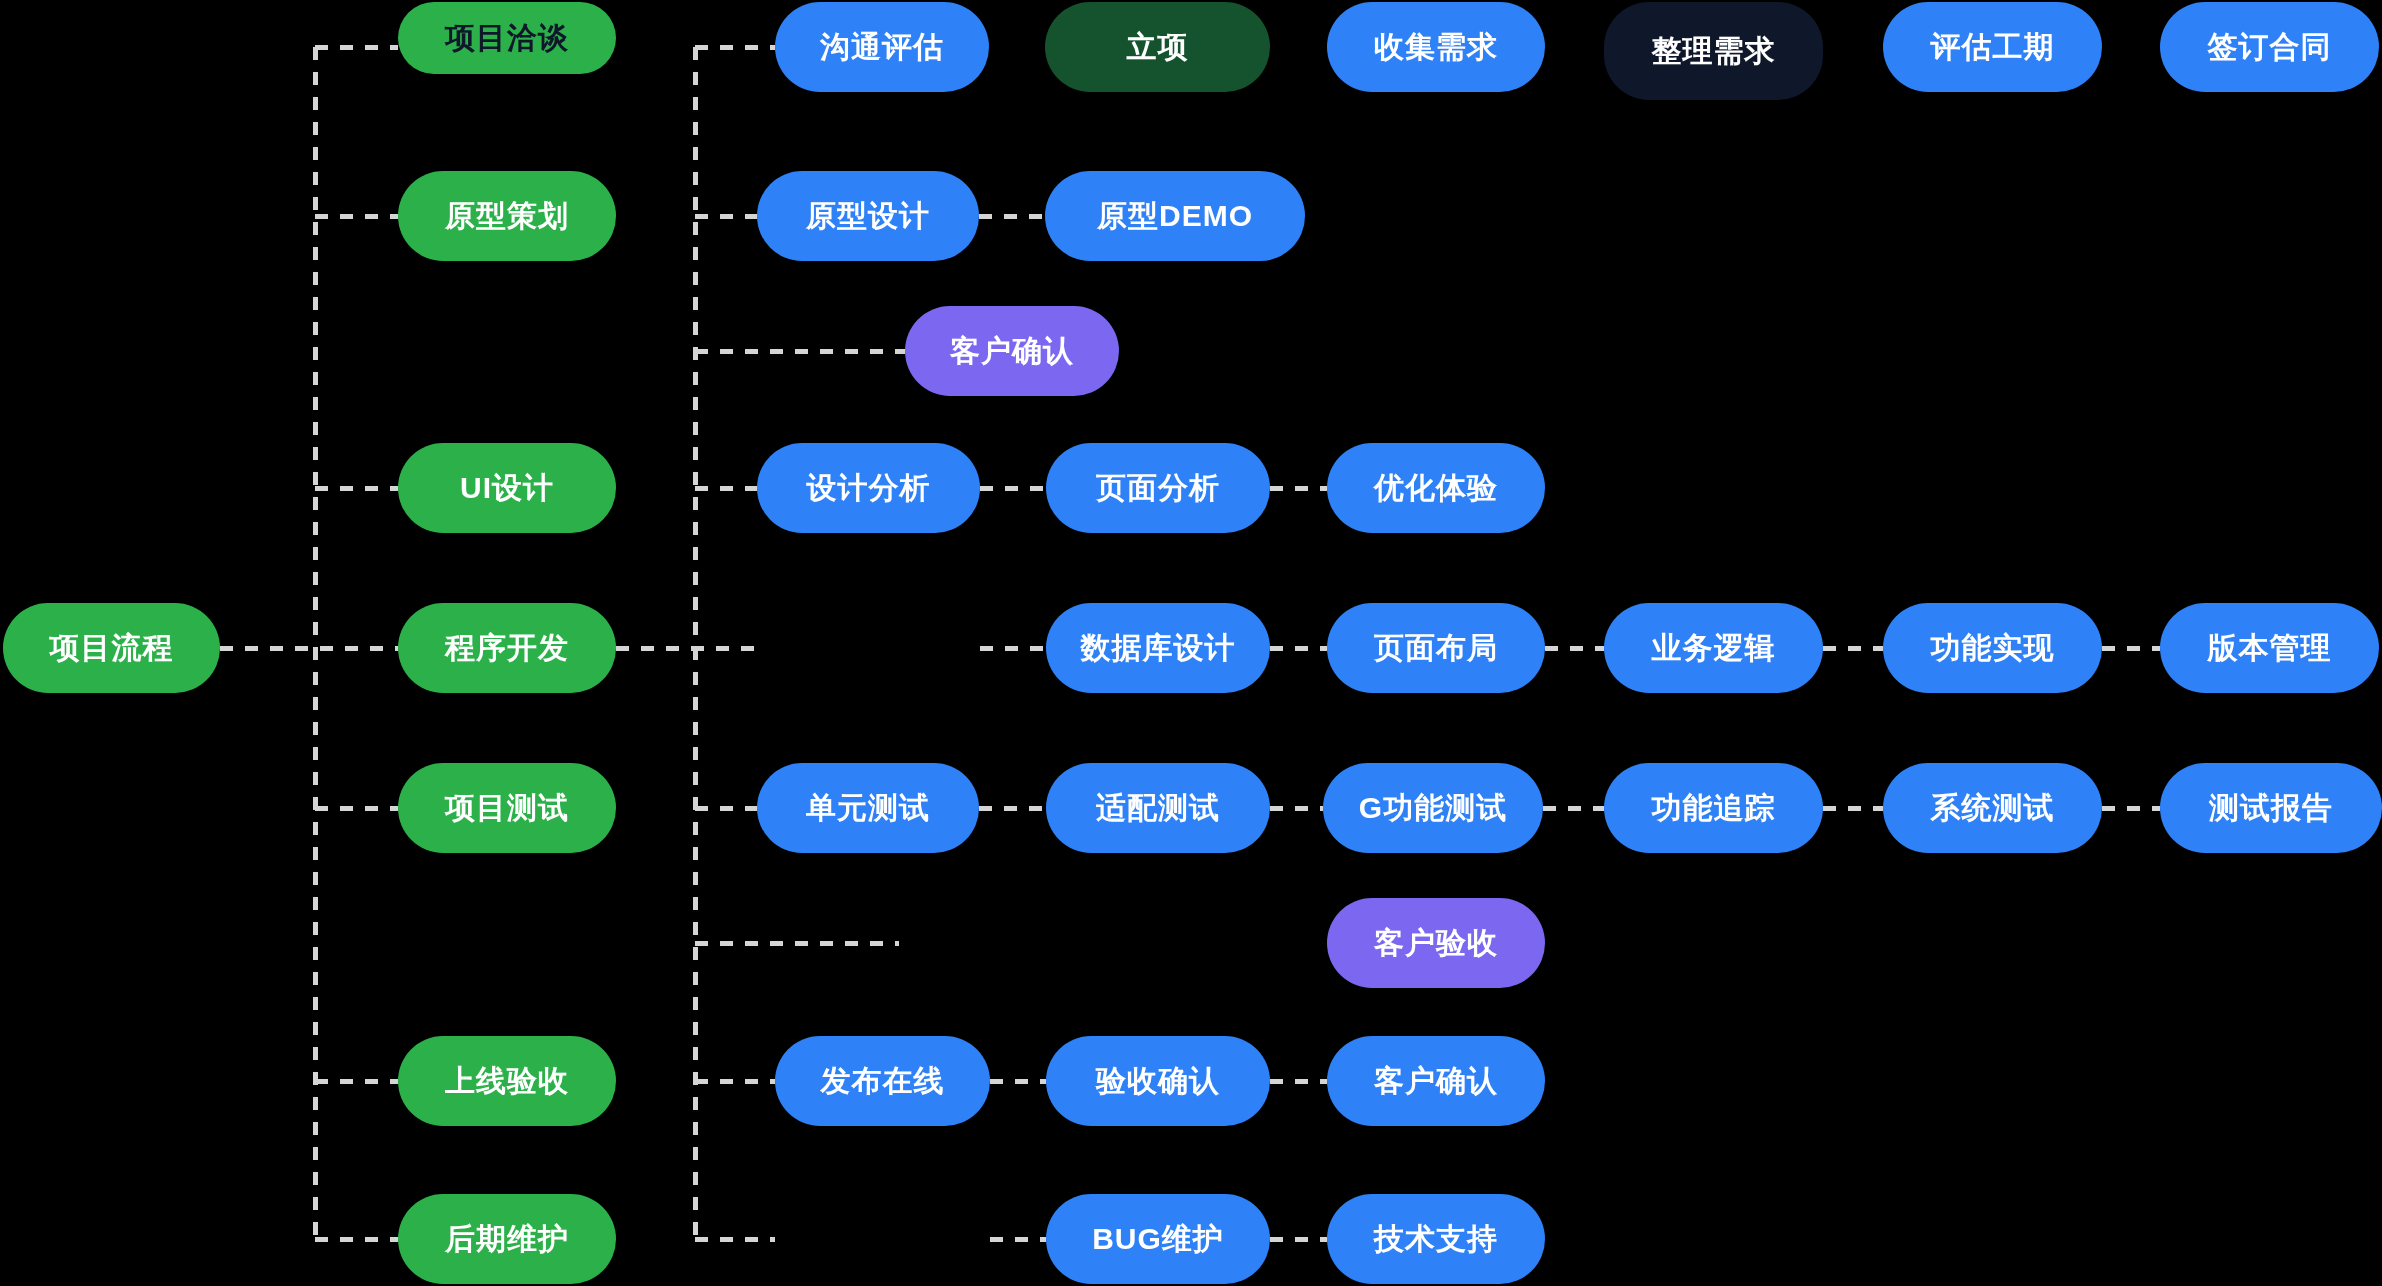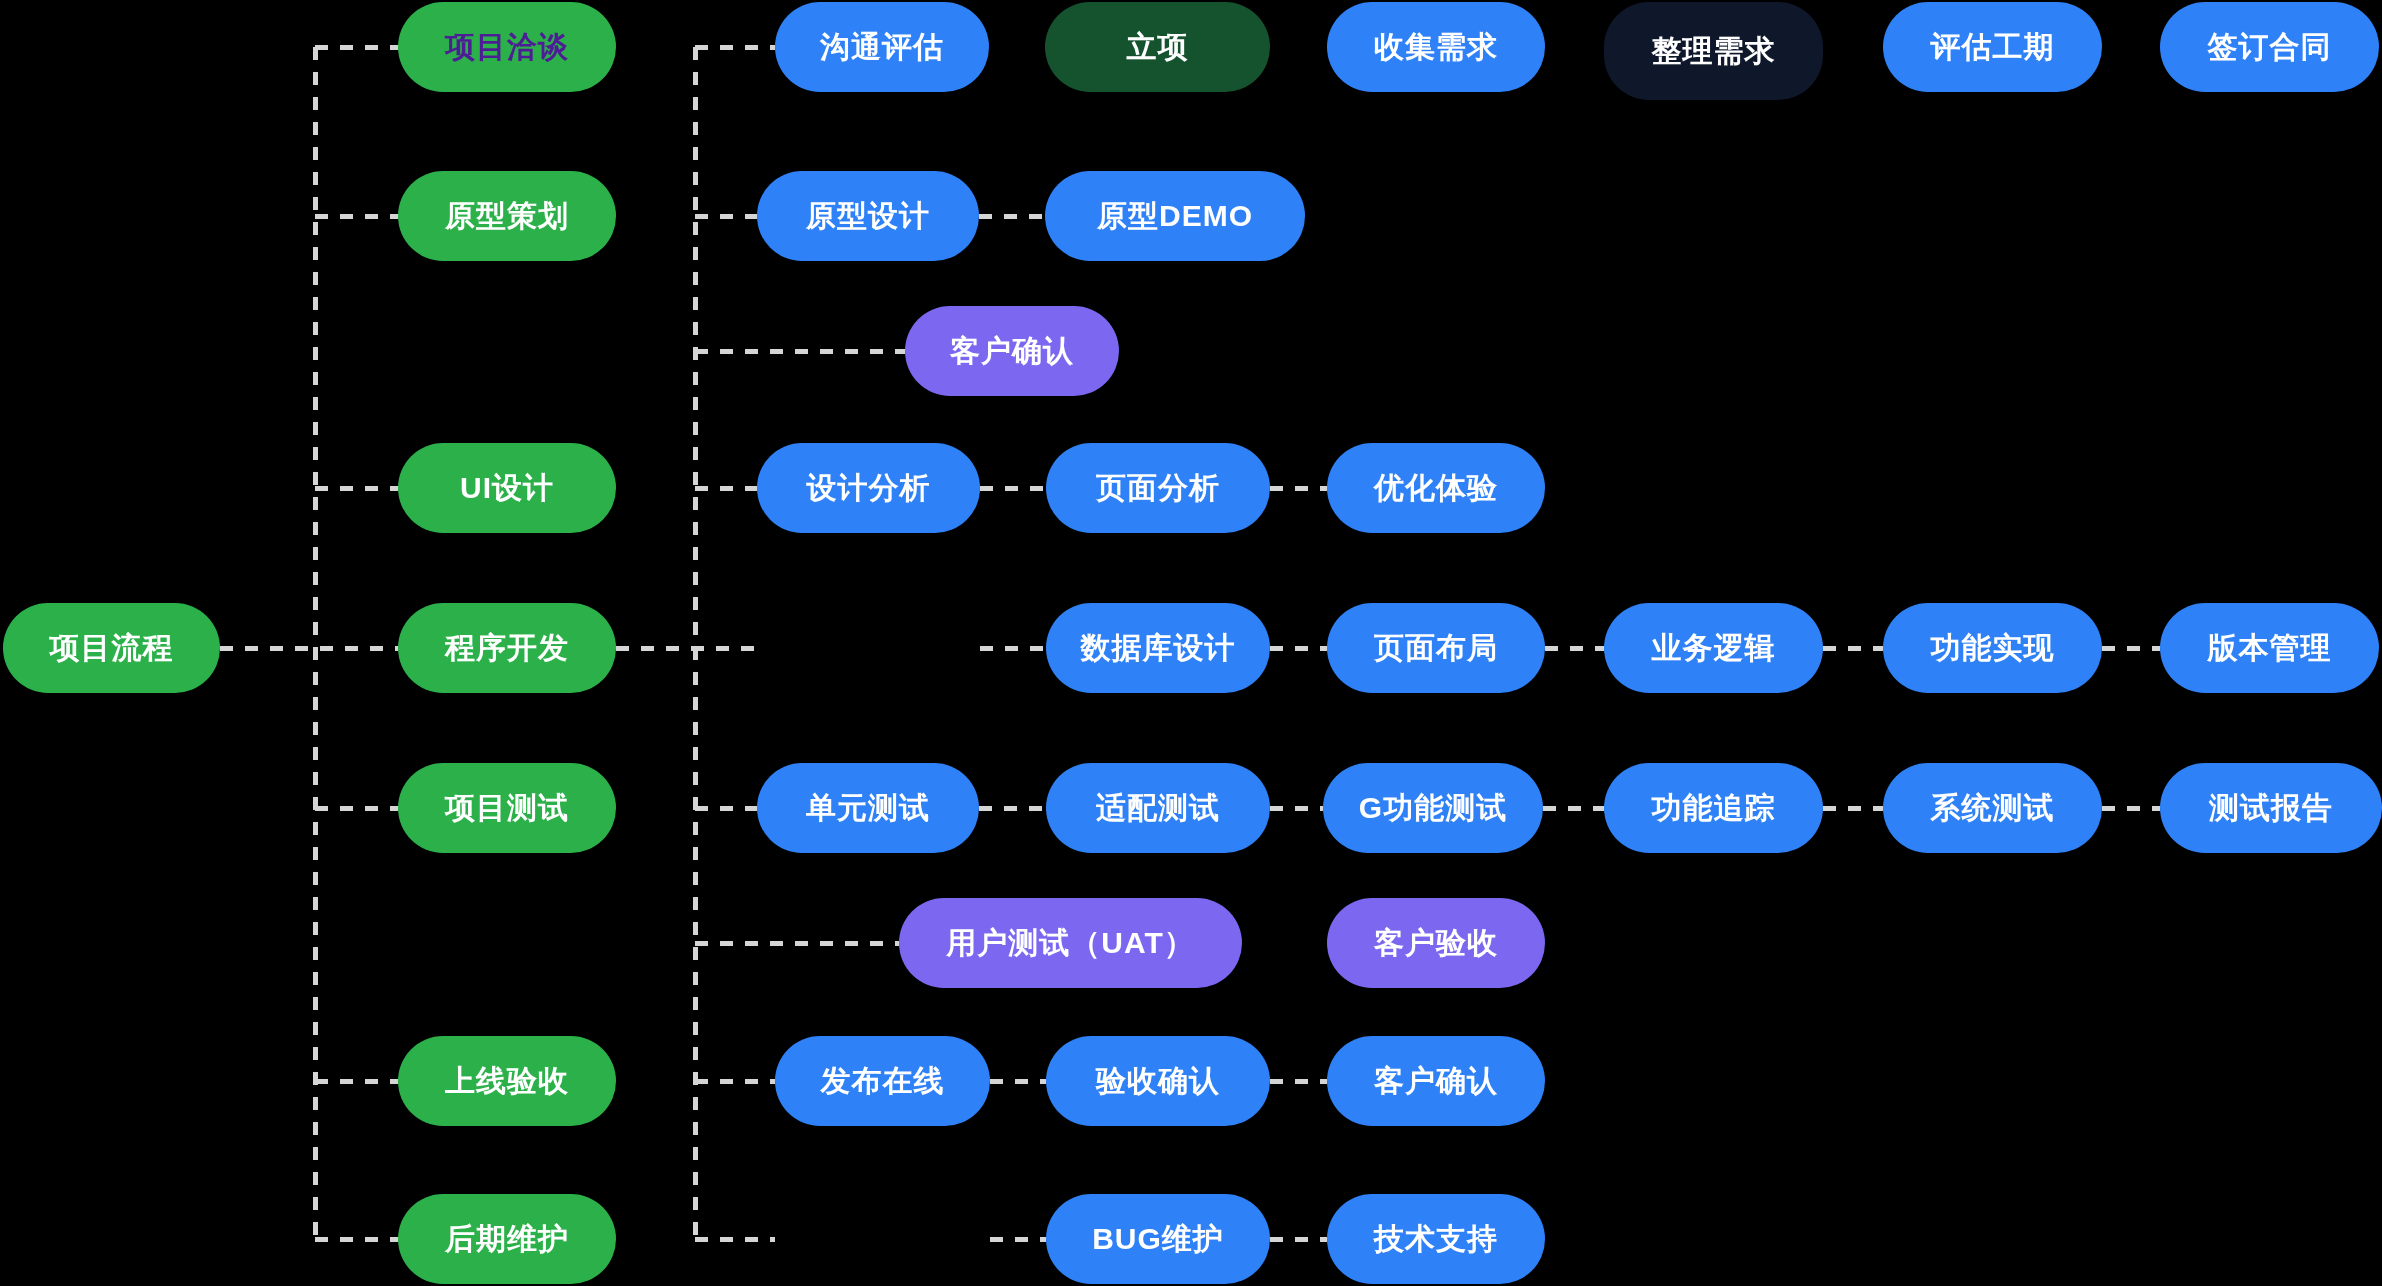--- a/index.html
+++ b/index.html
@@ -79,21 +79,21 @@
       <div class="conn-h" style="left: 695px; top: 1078.5px; width: 80px;"></div>
       <div class="conn-h" style="left: 990px; top: 1078.5px; width: 56px;"></div>
       <div class="conn-h" style="left: 1270px; top: 1078.5px; width: 57px;"></div>
       <div class="conn-h" style="left: 315px; top: 1236.5px; width: 83px;"></div>
       <div class="conn-h" style="left: 695px; top: 1236.5px; width: 80px;"></div>
       <div class="conn-h" style="left: 990px; top: 1236.5px; width: 56px;"></div>
       <div class="conn-h" style="left: 1270px; top: 1236.5px; width: 57px;"></div>
     </div>
   <div class="layer">
       <div class="node" style="left: 3px; top: 603px; width: 217px; height: 90px; background: rgb(44, 177, 74); color: rgb(255, 255, 255);">项目流程</div>
-      <div class="node" style="left: 398px; top: 2px; width: 218px; height: 90px; background: rgb(44, 177, 74); color: #4c1d95;">项目洽谈</div>
+      <div class="node" style="left: 398px; top: 2px; width: 218px; height: 72px; background: rgb(44, 177, 74); color: #0f172a;">项目洽谈</div>
       <div class="node" style="left: 398px; top: 171px; width: 218px; height: 90px; background: rgb(44, 177, 74); color: rgb(255, 255, 255);">原型策划</div>
       <div class="node" style="left: 398px; top: 443px; width: 218px; height: 90px; background: rgb(44, 177, 74); color: rgb(255, 255, 255);">UI设计</div>
       <div class="node" style="left: 398px; top: 603px; width: 218px; height: 90px; background: rgb(44, 177, 74); color: rgb(255, 255, 255);">程序开发</div>
       <div class="node" style="left: 398px; top: 763px; width: 218px; height: 90px; background: rgb(44, 177, 74); color: rgb(255, 255, 255);">项目测试</div>
       <div class="node" style="left: 398px; top: 1036px; width: 218px; height: 90px; background: rgb(44, 177, 74); color: rgb(255, 255, 255);">上线验收</div>
       <div class="node" style="left: 398px; top: 1194px; width: 218px; height: 90px; background: rgb(44, 177, 74); color: rgb(255, 255, 255);">后期维护</div>
       <div class="node" style="left: 775px; top: 2px; width: 214px; height: 90px; background: rgb(46, 129, 247); color: rgb(255, 255, 255);">沟通评估</div>
       <div class="node" style="left: 1045px; top: 2px; width: 225px; height: 90px; background: #14532d; color: rgb(255, 255, 255);">立项</div>
       <div class="node" style="left: 1327px; top: 2px; width: 218px; height: 90px; background: rgb(46, 129, 247); color: rgb(255, 255, 255);">收集需求</div>
       <div class="node" style="left: 1604px; top: 2px; width: 219px; height: 98px; background: #0f172a; color: rgb(255, 255, 255);">整理需求</div>
@@ -109,21 +109,20 @@
       <div class="node" style="left: 1327px; top: 603px; width: 218px; height: 90px; background: rgb(46, 129, 247); color: rgb(255, 255, 255);">页面布局</div>
       <div class="node" style="left: 1604px; top: 603px; width: 219px; height: 90px; background: rgb(46, 129, 247); color: rgb(255, 255, 255);">业务逻辑</div>
       <div class="node" style="left: 1883px; top: 603px; width: 219px; height: 90px; background: rgb(46, 129, 247); color: rgb(255, 255, 255);">功能实现</div>
       <div class="node" style="left: 2160px; top: 603px; width: 219px; height: 90px; background: rgb(46, 129, 247); color: rgb(255, 255, 255);">版本管理</div>
       <div class="node" style="left: 757px; top: 763px; width: 222px; height: 90px; background: rgb(46, 129, 247); color: rgb(255, 255, 255);">单元测试</div>
       <div class="node" style="left: 1046px; top: 763px; width: 224px; height: 90px; background: rgb(46, 129, 247); color: rgb(255, 255, 255);">适配测试</div>
       <div class="node" style="left: 1323px; top: 763px; width: 220px; height: 90px; background: rgb(46, 129, 247); color: rgb(255, 255, 255);">G功能测试</div>
       <div class="node" style="left: 1604px; top: 763px; width: 219px; height: 90px; background: rgb(46, 129, 247); color: rgb(255, 255, 255);">功能追踪</div>
       <div class="node" style="left: 1883px; top: 763px; width: 219px; height: 90px; background: rgb(46, 129, 247); color: rgb(255, 255, 255);">系统测试</div>
       <div class="node" style="left: 2160px; top: 763px; width: 222px; height: 90px; background: rgb(46, 129, 247); color: rgb(255, 255, 255);">测试报告</div>
-      <div class="node" style="left: 899px; top: 898px; width: 343px; height: 90px; background: rgb(124, 104, 240); color: rgb(255, 255, 255);">用户测试（UAT）</div>
       <div class="node" style="left: 1327px; top: 898px; width: 218px; height: 90px; background: rgb(124, 104, 240); color: rgb(255, 255, 255);">客户验收</div>
       <div class="node" style="left: 775px; top: 1036px; width: 215px; height: 90px; background: rgb(46, 129, 247); color: rgb(255, 255, 255);">发布在线</div>
       <div class="node" style="left: 1046px; top: 1036px; width: 224px; height: 90px; background: rgb(46, 129, 247); color: rgb(255, 255, 255);">验收确认</div>
       <div class="node" style="left: 1327px; top: 1036px; width: 218px; height: 90px; background: rgb(46, 129, 247); color: rgb(255, 255, 255);">客户确认</div>
       <div class="node" style="left: 1046px; top: 1194px; width: 224px; height: 90px; background: rgb(46, 129, 247); color: rgb(255, 255, 255);">BUG维护</div>
       <div class="node" style="left: 1327px; top: 1194px; width: 218px; height: 90px; background: rgb(46, 129, 247); color: rgb(255, 255, 255);">技术支持</div>
     </div>
 </div>
 
 </body></html>

